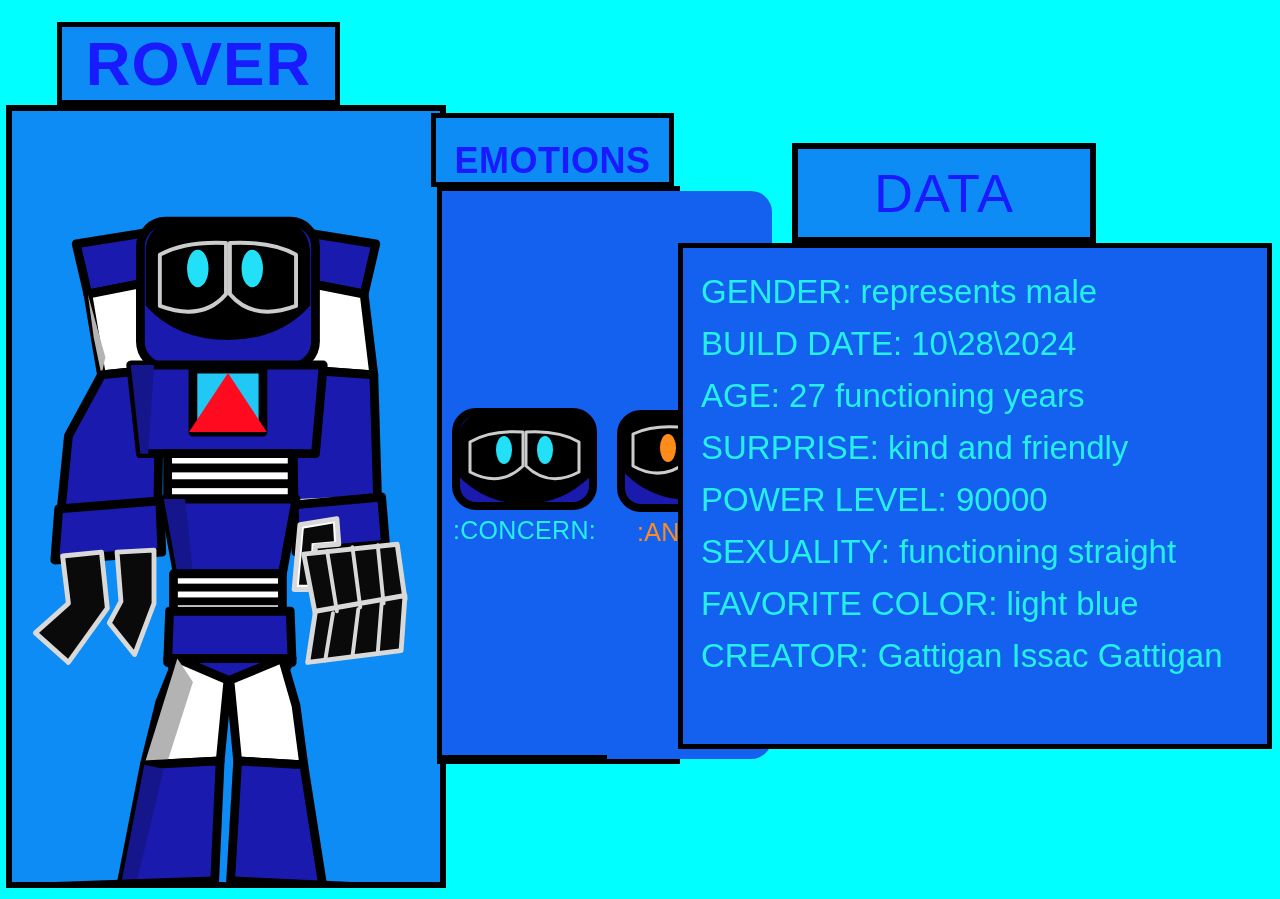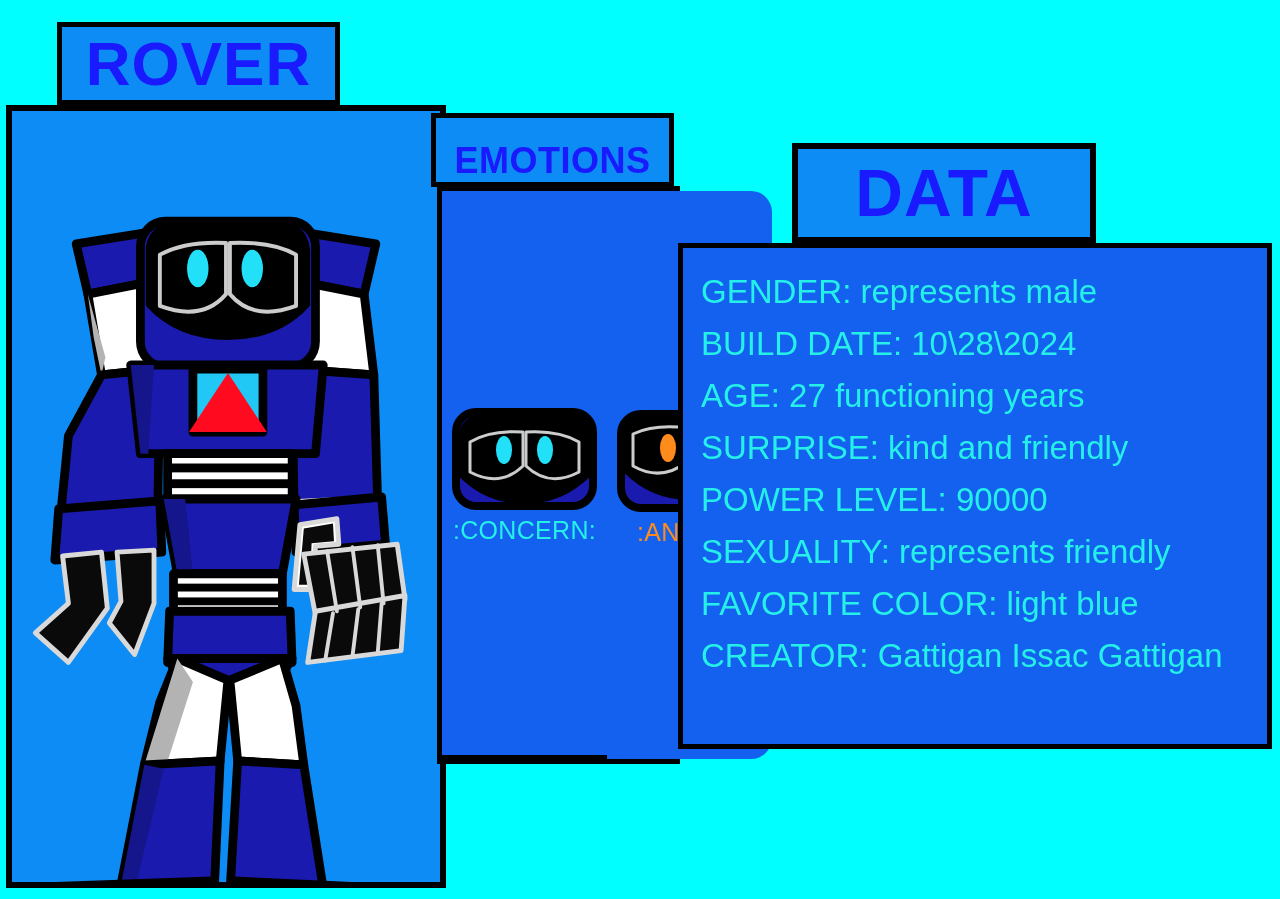--- a/index.html
+++ b/index.html
@@ -121,22 +121,22 @@
     width: 304px;
     height: 100px;
     background: #0d8cf5;
     border: 6px solid #000000;
     box-sizing: border-box;
     display: flex;
     align-items: center;
     justify-content: center;
   }
   #data-title-panel .title-text {
-    font-size: 66px;
-    font-weight: bold;
+    font-size: 54px;
+    font-weight: normal;
     color: #1a1aff;
     line-height: 1;
     letter-spacing: 1px;
   }
   #data-body-panel {
     position: absolute;
     left: 678px;
     top: 243px;
     width: 594px;
     height: 506px;
@@ -297,16 +297,16 @@
 <div id="data-title-panel">
   <span class="title-text">DATA</span>
 </div>
 
 <div id="data-body-panel">
   <div class="data-line">GENDER: represents male</div>
   <div class="data-line">BUILD DATE: 10\28\2024</div>
   <div class="data-line">AGE: 27 functioning years</div>
   <div class="data-line">SURPRISE: kind and friendly</div>
   <div class="data-line">POWER LEVEL: 90000</div>
-  <div class="data-line">SEXUALITY: represents friendly</div>
+  <div class="data-line">SEXUALITY: functioning straight</div>
   <div class="data-line">FAVORITE COLOR: light blue</div>
   <div class="data-line">CREATOR: Gattigan Issac Gattigan</div>
 </div>
 
 </body></html>

